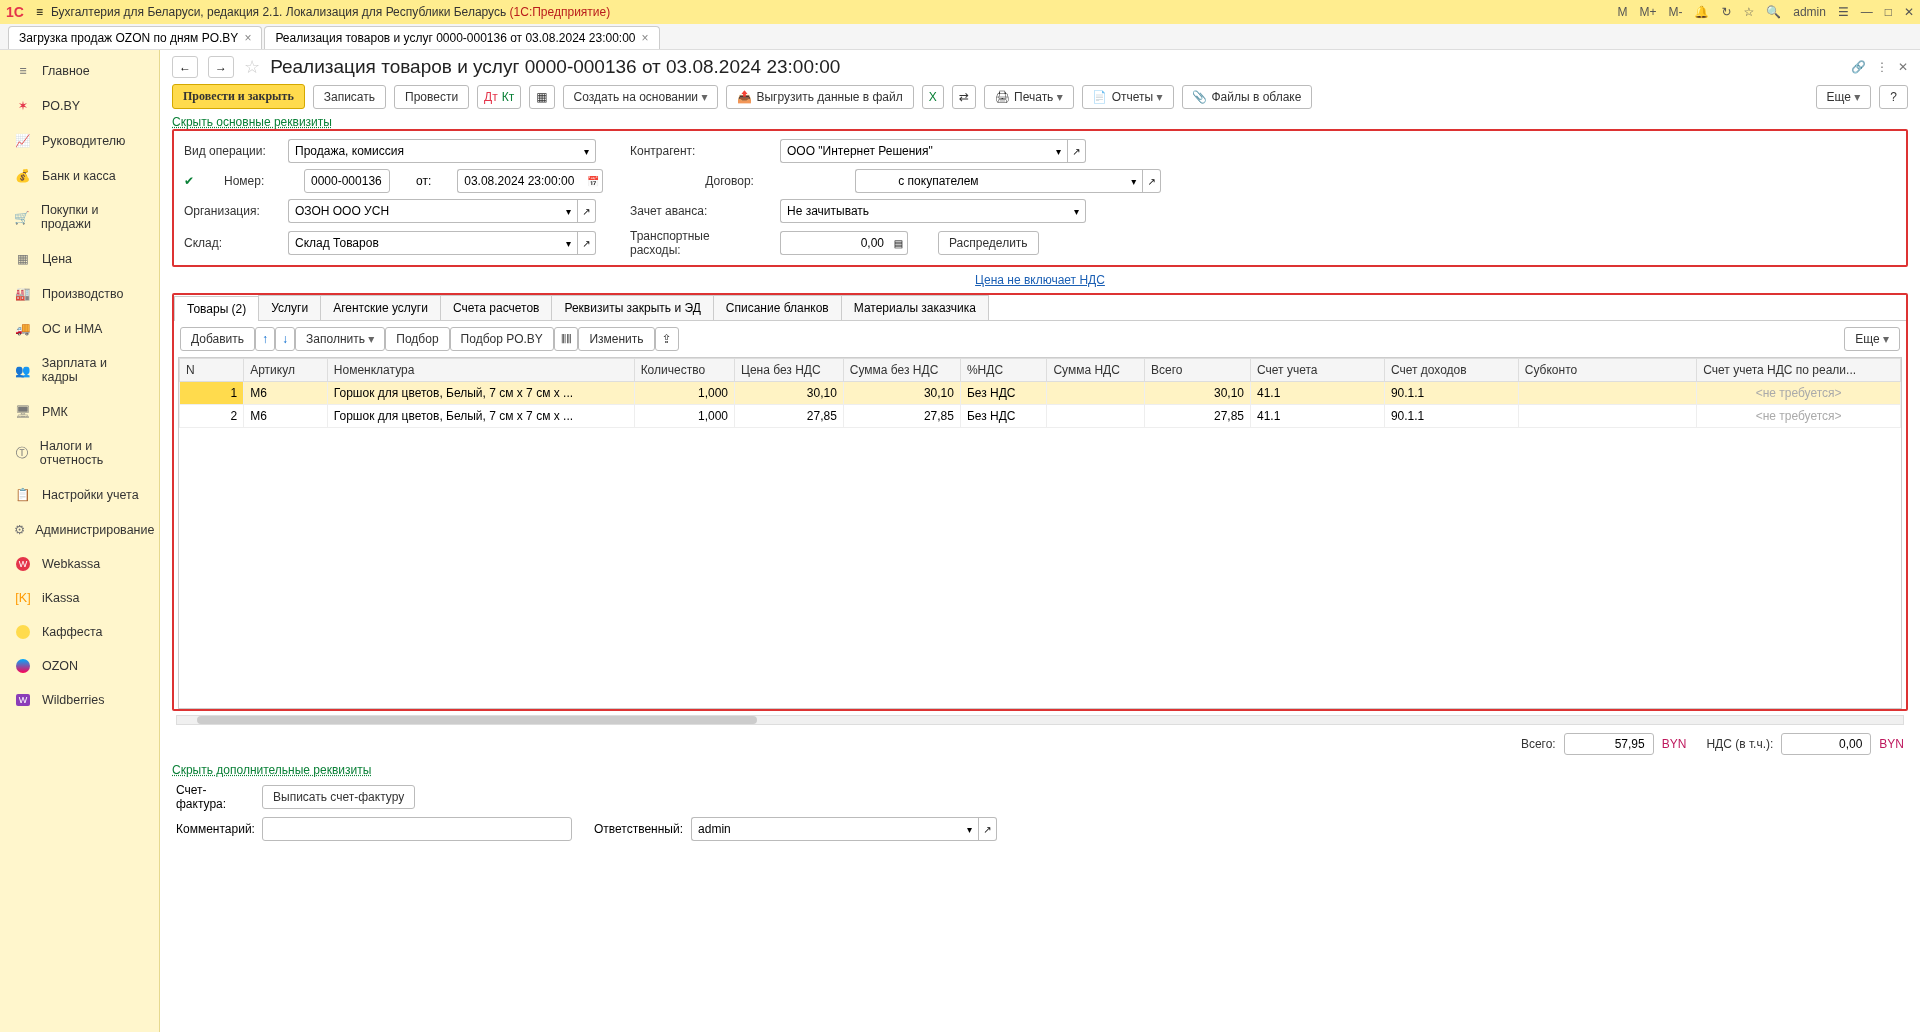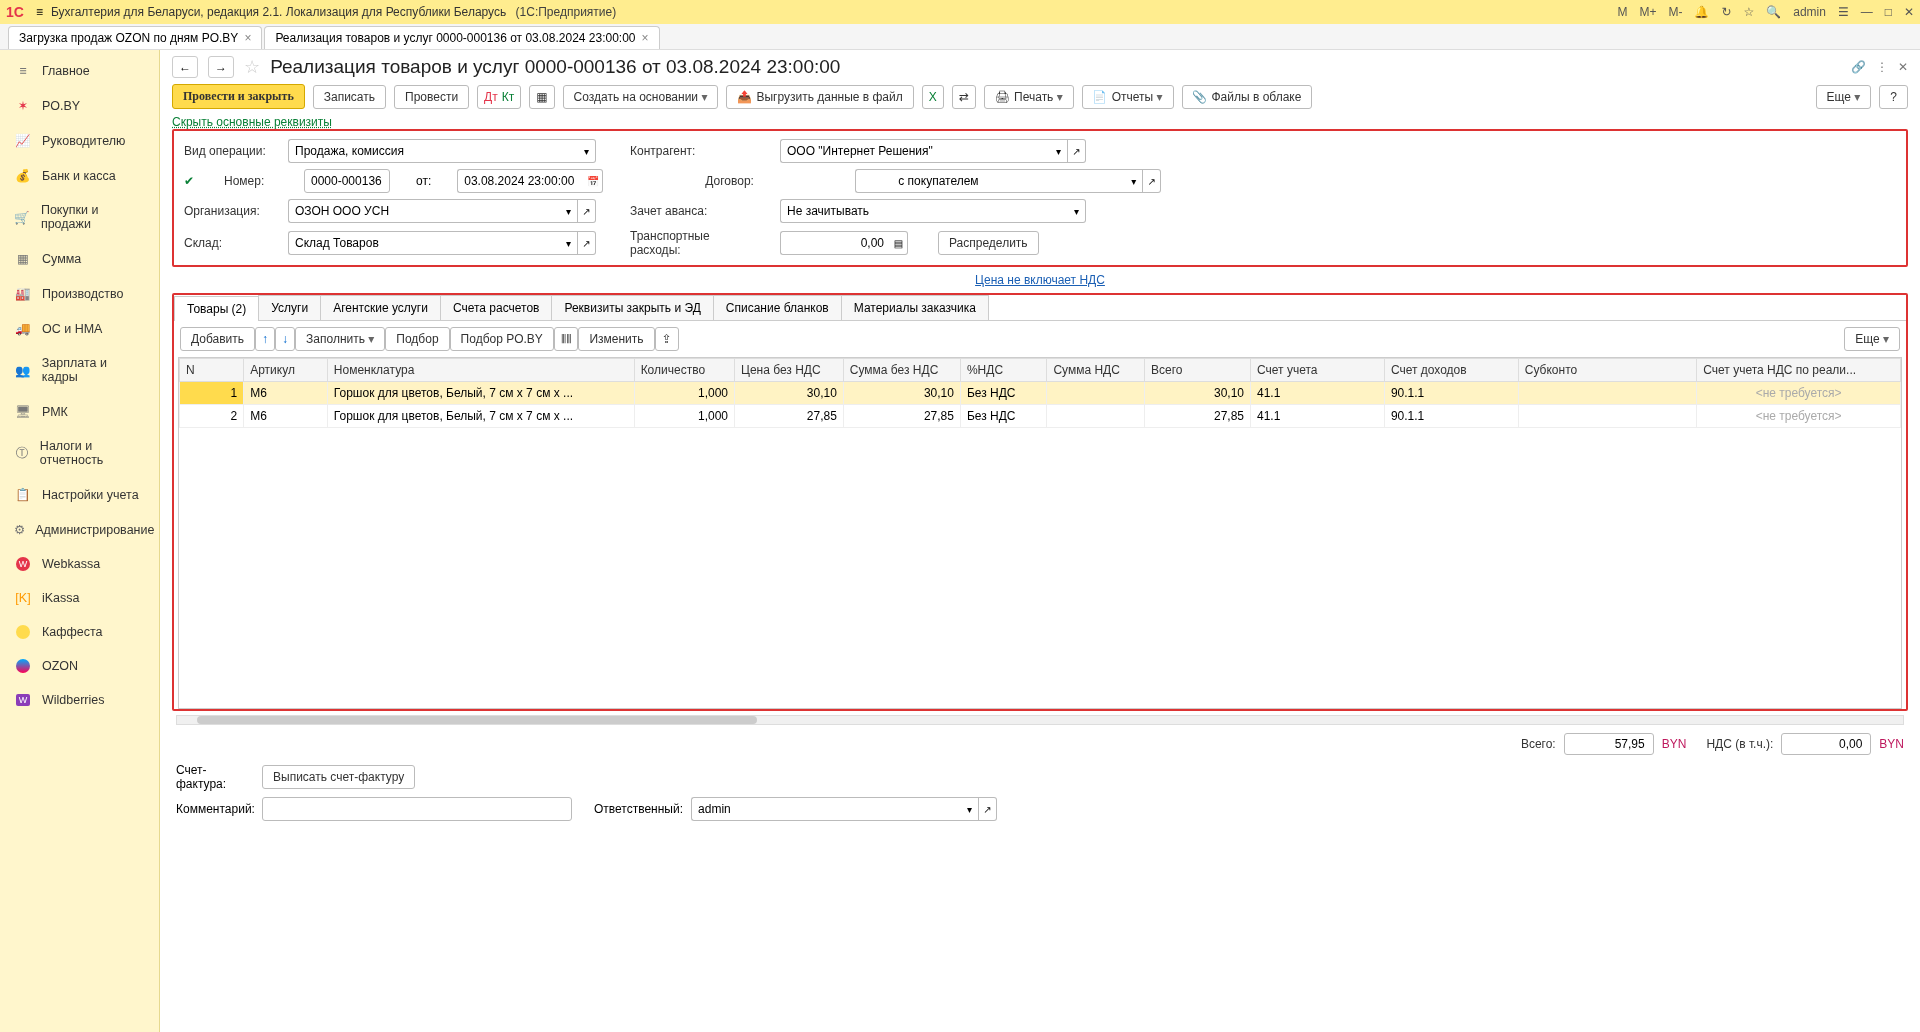--- a/index.html
+++ b/index.html
@@ -3,21 +3,21 @@
 <meta charset="utf-8">
 <style>
 * { box-sizing: border-box; margin: 0; padding: 0; font-family: Arial, sans-serif; }
 body { font-size: 12px; background: #fff; overflow: hidden; }
 
 
 .titlebar { height: 24px; background: #ffed8f; display: flex; align-items: center; padding: 12px 6px; }
 .titlebar .logo { color: #e4344a; font-weight: bold; font-size: 14px; margin-right: 4px; }
 .titlebar .ham { margin: 0 8px; cursor: pointer; }
 .titlebar .title { flex: 1; color: #333; font-size: 12px; }
-.titlebar .title .sub { color: #404040; margin-left: 6px; }
+.titlebar .title .sub { color: #b91c1c; margin-left: 0; }
 .titlebar .right { display: flex; gap: 12px; align-items: center; color: #555; }
 .titlebar .right span { cursor: pointer; }
 
 
 .tabbar { height: 26px; background: #f5f5f5; border-bottom: 1px solid #ddd; display: flex; align-items: flex-end; padding-left: 8px; }
 .tab { padding: 4px 10px; border: 1px solid #ccc; border-bottom: none; background: #fff; margin-right: 2px; border-radius: 4px 4px 0 0; font-size: 12px; display: flex; align-items: center; gap: 6px; }
 .tab .x { color: #888; cursor: pointer; }
 
 
 .main { display: flex; height: calc(100vh - 50px); }
@@ -148,21 +148,21 @@
     <div class="sideitem">
         <span class="ico">💰</span>
         <span>Банк и касса</span>
       </div>
     <div class="sideitem">
         <span class="ico">🛒</span>
         <span>Покупки и продажи</span>
       </div>
     <div class="sideitem">
         <span class="ico">▦</span>
-        <span>Сумма</span>
+        <span>Цена</span>
       </div>
     <div class="sideitem">
         <span class="ico">🏭</span>
         <span>Производство</span>
       </div>
     <div class="sideitem">
         <span class="ico">🚚</span>
         <span>ОС и НМА</span>
       </div>
     <div class="sideitem">
@@ -432,20 +432,21 @@
 
     <div class="totals">
       <span class="tlbl">Всего:</span>
       <span class="tval">57,95</span>
       <span class="cur">BYN</span>
       <span class="tlbl" style="margin-left:12px">НДС (в т.ч.):</span>
       <span class="tval">0,00</span>
       <span class="cur">BYN</span>
     </div>
 
+    <div><a class="lnk">Скрыть дополнительные реквизиты</a></div>
 
     <div class="brow">
       <span class="blbl">Счет-фактура:</span>
       <button class="btn">Выписать счет-фактуру</button>
     </div>
     <div class="brow">
       <span class="blbl">Комментарий:</span>
       <input class="inp" style="width: 310px;">
       <span style="margin-left:14px">Ответственный:</span>
       <div class="combo">

